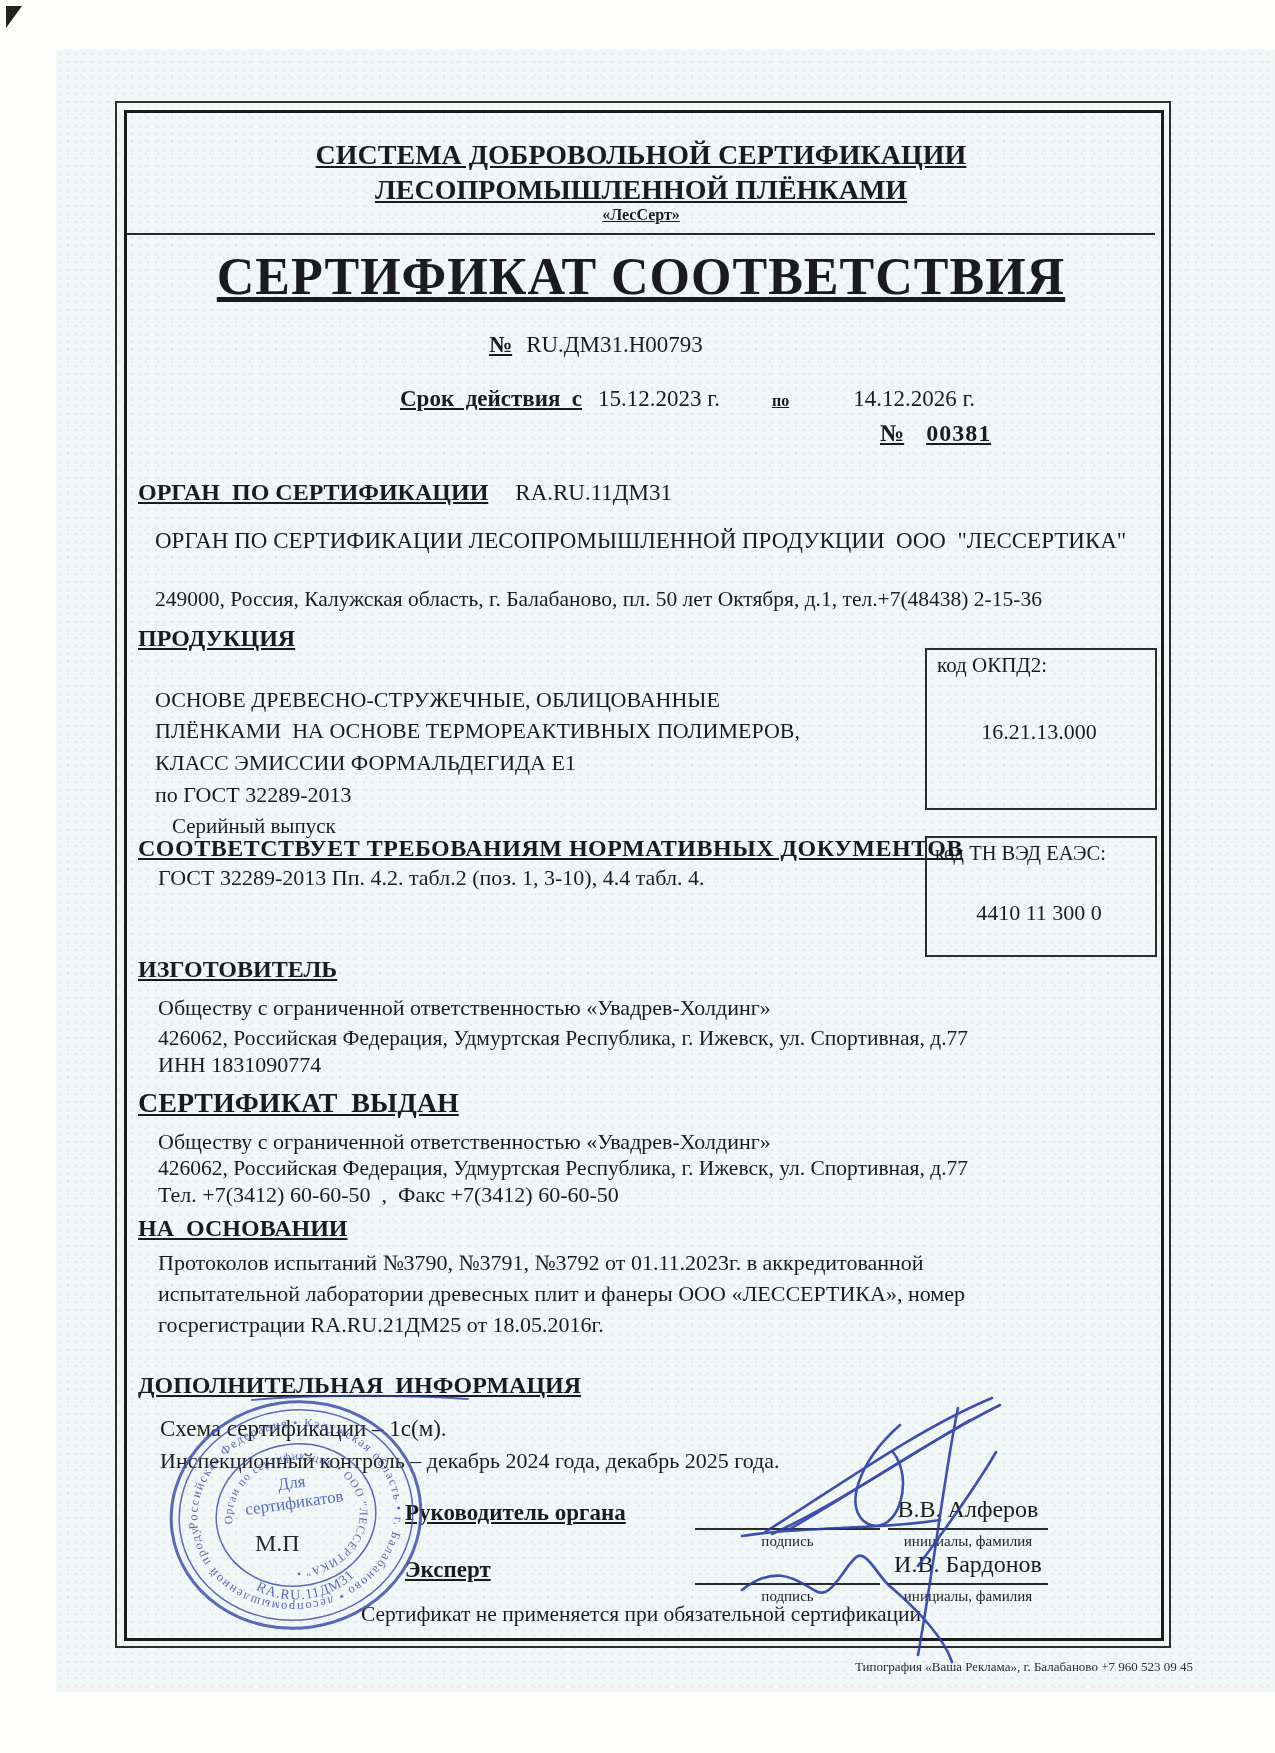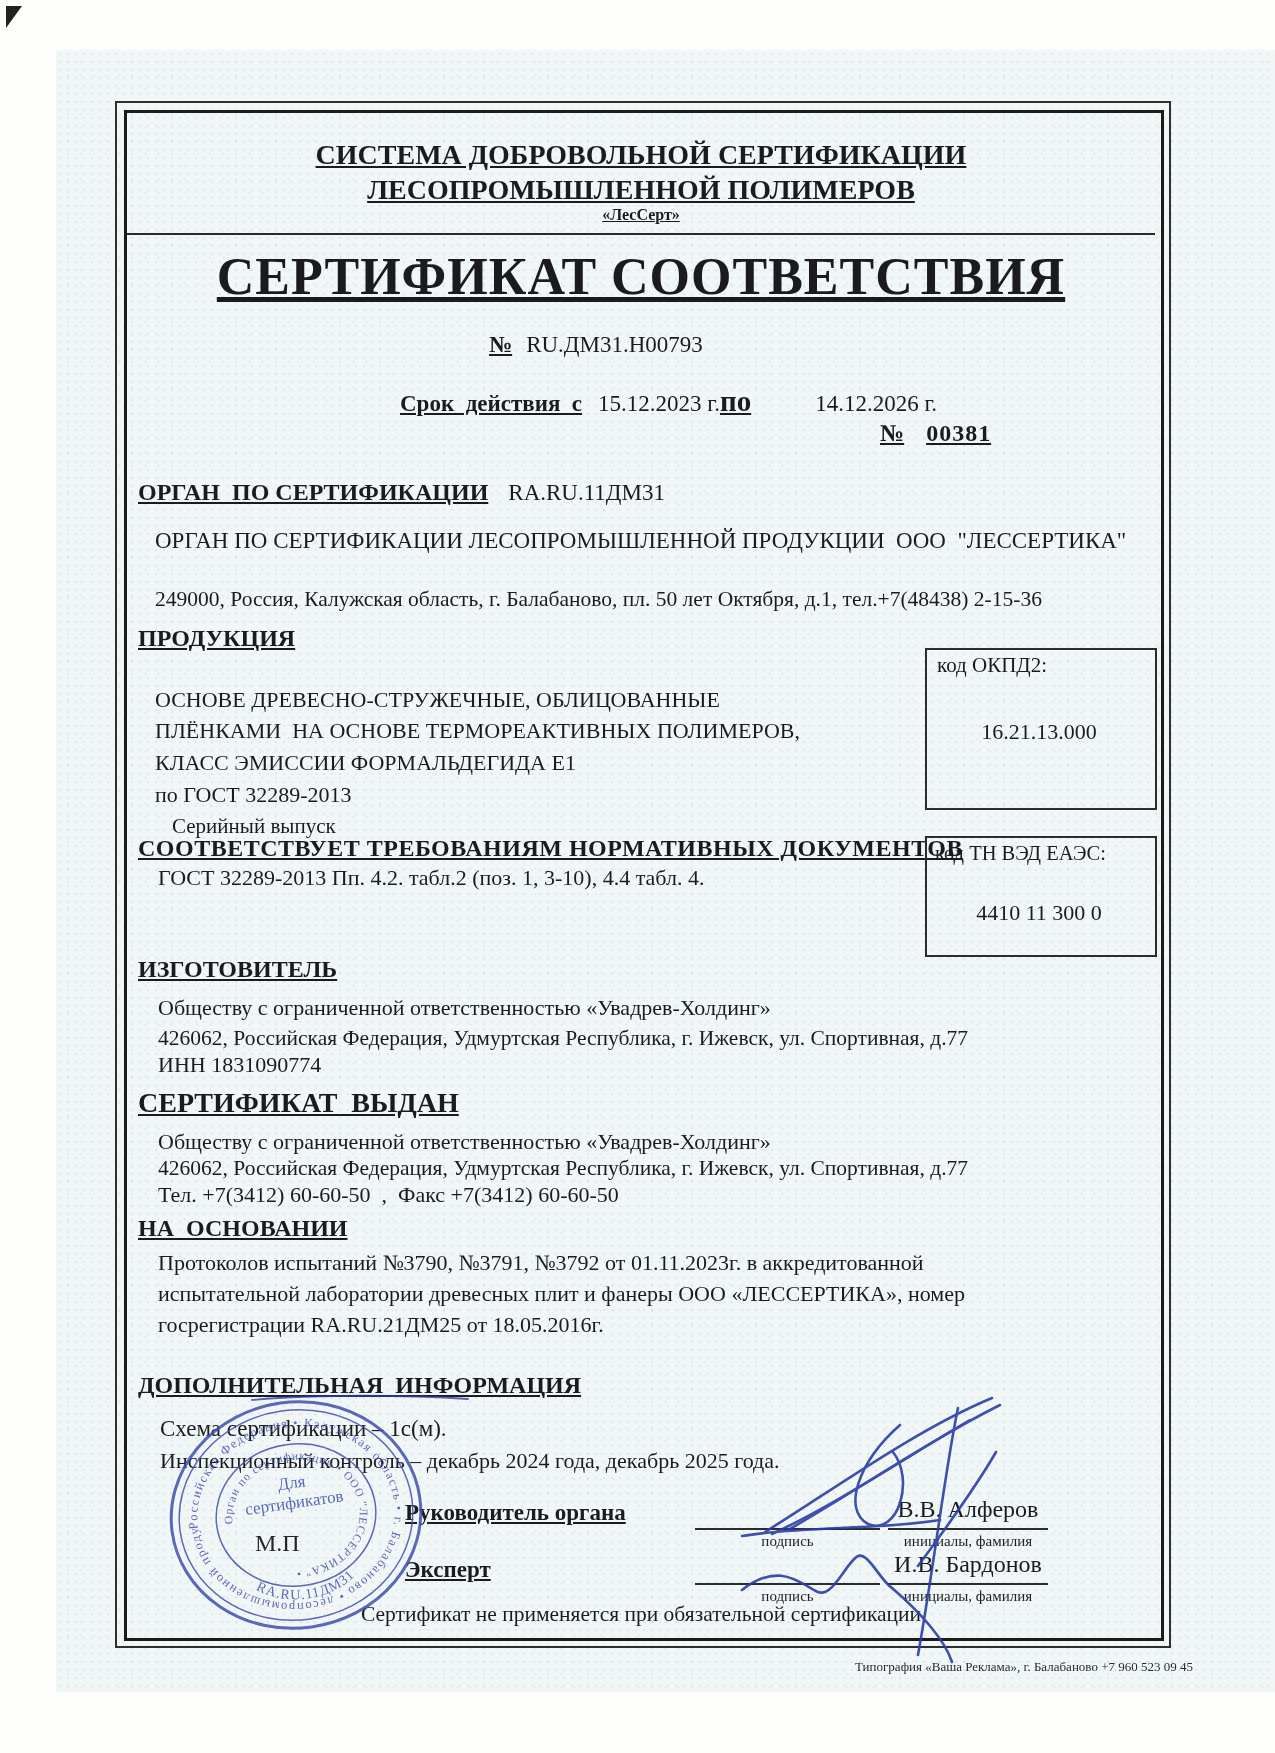--- a/index.html
+++ b/index.html
@@ -27,43 +27,43 @@
 <body>
 
 <div class="scan"></div>
 <div class="artifact"></div>
 
 <div class="frame-outer"></div>
 <div class="frame-inner"></div>
 <div class="hr"></div>
 
 <div class="t b ctr" style="left:124px;top:140px;width:1034px;font-size:28px;">СИСТЕМА ДОБРОВОЛЬНОЙ СЕРТИФИКАЦИИ</div>
-<div class="t b ctr" style="left:124px;top:175px;width:1034px;font-size:28px;">ЛЕСОПРОМЫШЛЕННОЙ ПОЛИМЕРОВ</div>
+<div class="t b ctr" style="left:124px;top:175px;width:1034px;font-size:28px;">ЛЕСОПРОМЫШЛЕННОЙ ПЛЁНКАМИ</div>
 <div class="t b ctr" style="left:124px;top:206px;width:1034px;font-size:16px;">«ЛесСерт»</div>
 
 <div class="t b ctr" style="left:124px;top:248px;width:1034px;font-size:52px;letter-spacing:1px;">СЕРТИФИКАТ СООТВЕТСТВИЯ</div>
 
 <div class="abs" style="left:489px;top:332px;display:flex;gap:14px;">
   <span class="t b" style="position:static;font-size:23px;">№</span>
   <span class="t" style="position:static;font-size:23px;">RU.ДМ31.Н00793</span>
 </div>
 
 <div class="abs" style="left:400px;top:386px;display:flex;align-items:baseline;">
   <span class="t b" style="position:static;font-size:23px;">Срок  действия  с</span>
   <span class="t" style="position:static;font-size:23px;margin-left:16px;">15.12.2023 г.</span>
-  <span class="t b" style="position:static;font-size:29px;">по</span>
+  <span class="t b" style="position:static;font-size:16px;margin-left:52px;">по</span>
   <span class="t" style="position:static;font-size:23px;margin-left:64px;">14.12.2026 г.</span>
 </div>
 
 <div class="abs" style="left:880px;top:420px;display:flex;gap:22px;">
   <span class="t b" style="position:static;font-size:24px;">№</span>
   <span class="t b" style="position:static;font-size:24px;letter-spacing:1px;">00381</span>
 </div>
 
-<div class="abs" style="left:138px;top:479px;display:flex;align-items:baseline;gap:20px;">
+<div class="abs" style="left:138px;top:479px;display:flex;align-items:baseline;gap:27px;">
   <span class="t b" style="position:static;font-size:24px;">ОРГАН  ПО СЕРТИФИКАЦИИ</span>
   <span class="t" style="position:static;font-size:23px;">RA.RU.11ДМ31</span>
 </div>
 <div class="t" style="left:155px;top:528px;font-size:23px;">ОРГАН ПО СЕРТИФИКАЦИИ ЛЕСОПРОМЫШЛЕННОЙ ПРОДУКЦИИ  ООО  "ЛЕССЕРТИКА"</div>
 <div class="t" style="left:155px;top:588px;font-size:21.5px;">249000, Россия, Калужская область, г. Балабаново, пл. 50 лет Октября, д.1, тел.+7(48438) 2-15-36</div>
 
 <div class="t b" style="left:138px;top:625px;font-size:24px;">ПРОДУКЦИЯ</div>
 <div class="codebox" style="left:925px;top:648px;width:228px;height:158px;"></div>
 <div class="t" style="left:937px;top:654px;font-size:21px;">код ОКПД2:</div>
 <div class="t ctr" style="left:925px;top:720px;width:228px;font-size:22px;">16.21.13.000</div>

